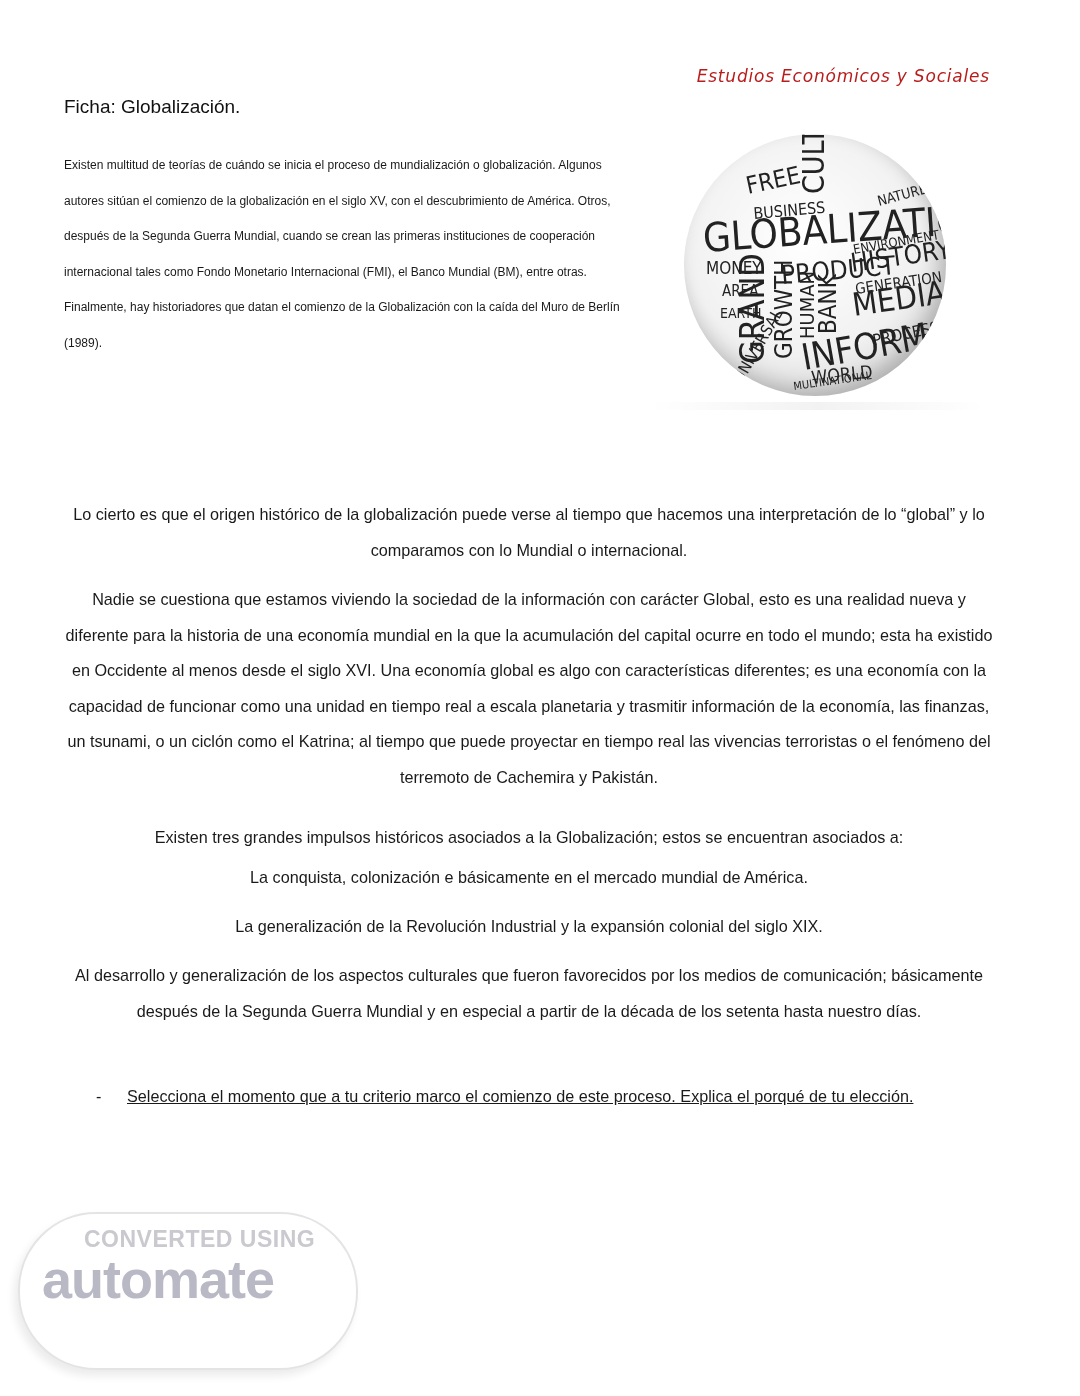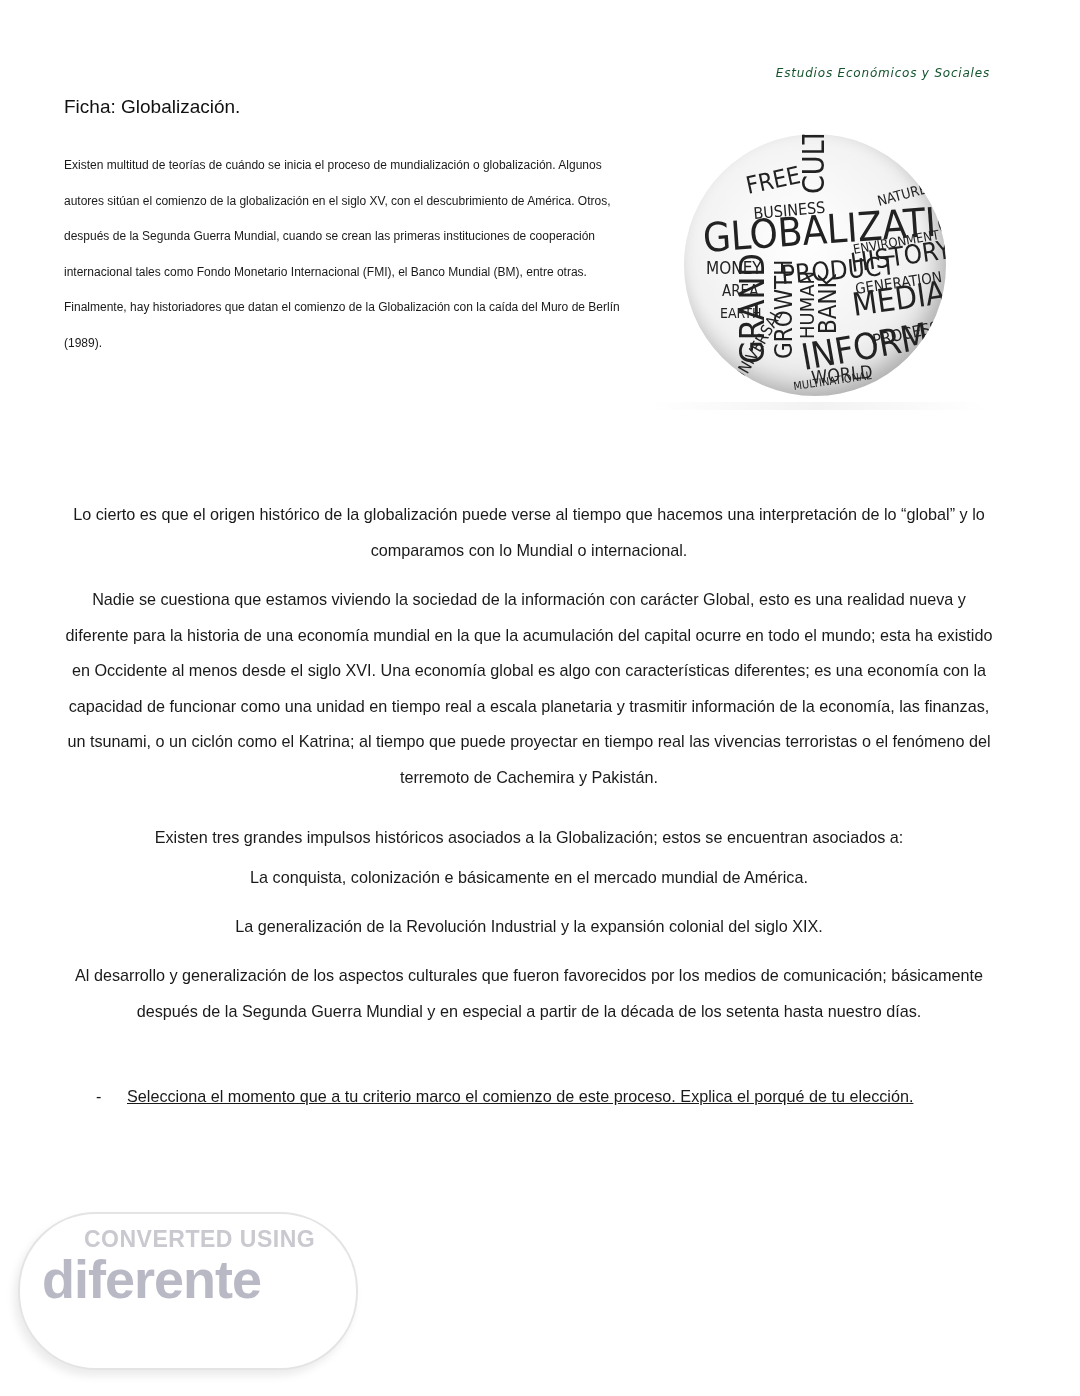--- a/index.html
+++ b/index.html
@@ -3,21 +3,21 @@
 <meta charset="utf-8">
 <style>
   html, body { margin: 0; padding: 0; background: #ffffff; }
   body {
     width: 1080px; height: 1396px; position: relative; overflow: hidden;
     font-family: "Liberation Sans", "DejaVu Sans", sans-serif; color: #1a1a1a;
   }
   .header-note {
     position: absolute; top: 66px; right: 90px;
     font-family: "DejaVu Sans", sans-serif; font-style: italic;
-    font-size: 12px; letter-spacing: 0.8px; color: #14532d;
+    font-size: 17px; letter-spacing: 0.8px; color: #b91c1c;
   }
   .title {
     position: absolute; top: 96px; left: 64px;
     font-size: 19px; color: #111; margin: 0; font-weight: normal;
   }
   .intro {
     position: absolute; top: 148px; left: 64px; width: 565px;
     font-size: 12px; line-height: 35.6px; margin: 0;
   }
   .globe-wrap {
@@ -103,14 +103,14 @@
 <p class="body-text p5">La generalización de la Revolución Industrial y la expansión colonial del siglo XIX.</p>
 <p class="body-text p6">Al desarrollo y generalización de los aspectos culturales que fueron favorecidos por los medios de comunicación; básicamente después de la Segunda Guerra Mundial y en especial a partir de la década de los setenta hasta nuestro días.</p>
 
 <div class="bullet-row">
   <span class="bullet-mark">-</span>
   <span class="bullet-text">Selecciona el momento que a tu criterio marco el comienzo de este proceso. Explica el porqué de tu elección.</span>
 </div>
 
 <div class="watermark">
   <div class="wm-line1">CONVERTED USING</div>
-  <div class="wm-line2">diferente</div>
+  <div class="wm-line2">automate</div>
 </div>
 
 </body></html>

